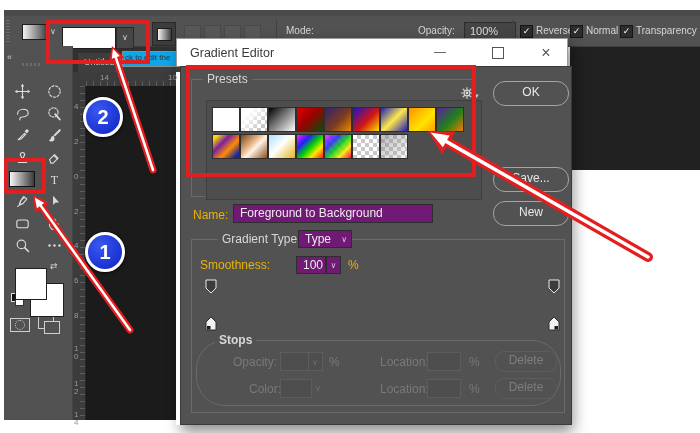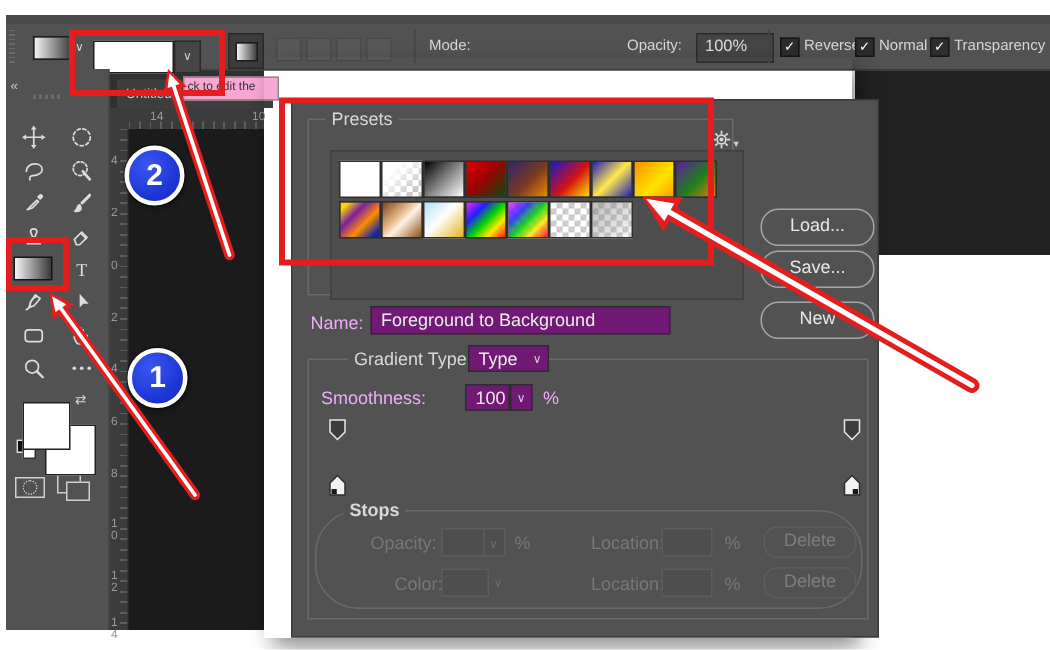--- a/index.html
+++ b/index.html
@@ -44,33 +44,33 @@
   #h-ruler{left:14px;top:27px;width:90px;height:14px;background:#3c3c3c;border-bottom:1px solid #262626;
     background-image:repeating-linear-gradient(90deg,#5d5d5d 0 1px,transparent 1px 7px);background-position:0 bottom;background-size:100% 5px;background-repeat:no-repeat;}
   #v-ruler{left:0;top:41px;width:13px;height:334px;background:#3c3c3c;border-right:1px solid #262626;
     background-image:repeating-linear-gradient(#5d5d5d 0 1px,transparent 1px 7px);background-position:right 0;background-size:5px 100%;background-repeat:no-repeat;}
   #ruler-corner{left:0;top:27px;width:14px;height:14px;background:#3c3c3c;border-right:1px solid #2a2a2a;border-bottom:1px solid #262626;}
   .rlabel{position:absolute;color:#9a9a9a;font-size:8px;line-height:8px;white-space:pre-line;}
   #canvas-inner-left{left:14px;top:41px;width:90px;height:334px;background:#1b1b1b;}
   #canvas-right{left:570px;top:46px;width:130px;height:124px;background:#212121;z-index:0;}
 
   
-  #tooltip{left:122px;top:51px;width:60px;height:14px;background:#f9a8d4;border:1px solid #8c8c8c;
+  #tooltip{left:122px;top:51px;width:60px;height:14px;background:#0ea5e9;border:1px solid #8c8c8c;
     color:#333;font-size:8px;line-height:12px;padding-left:2px;white-space:nowrap;overflow:hidden;z-index:4;}
 
   
   #dialog{left:176px;top:38px;width:392px;height:387px;z-index:10;box-shadow:5px 7px 14px rgba(0,0,0,.45);}
   #dlg-title{left:0;top:0;width:392px;height:28px;background:#fff;border:1px solid #9a9a9a;border-bottom:none;box-sizing:border-box;}
   #dlg-title .t{left:13px;top:7px;color:#3a3a3a;font-size:12.5px;}
   .win-btn{top:6px;width:26px;height:17px;color:#555;text-align:center;}
-  #dlg-body{left:18px;top:28px;width:392px;height:359px;background:#525252;border:1px solid #3a3a3a;box-sizing:border-box;}
+  #dlg-body{left:4px;top:28px;width:392px;height:359px;background:#525252;border:1px solid #3a3a3a;box-sizing:border-box;}
 
   .group{border:1px solid #6a6a6a;}
   .group-label{position:absolute;background:#525252;padding:0 4px;color:#d8d8d8;font-size:12px;line-height:13px;}
-  .dlabel{position:absolute;color:#f0abfc;font-size:12px;line-height:13px;}
+  .dlabel{position:absolute;color:#eab308;font-size:12px;line-height:13px;}
   .dfield{position:absolute;background:#701a75;border:1px solid #2d2d2d;color:#ececec;font-size:12px;line-height:17px;padding:0 6px;box-sizing:border-box;}
   .pill{position:absolute;width:74px;height:23px;border:1px solid #a5a5a5;border-radius:12px;background:transparent;
     color:#e8e8e8;font-size:12px;line-height:21px;text-align:center;}
   #presets-panel{left:14px;top:20px;width:274px;height:98px;background:#4d4d4d;border:1px solid #3f3f3f;}
   .thumb{position:absolute;width:28px;height:25px;border:1px solid #2e2e2e;box-sizing:border-box;}
   #gear{left:268px;top:6px;width:14px;height:14px;}
   #gear-caret{left:283px;top:12px;color:#cfcfcf;font-size:7px;}
 
   .dis-label{position:absolute;color:#787878;font-size:12px;line-height:13px;}
   .dis-field{position:absolute;background:#4e4e4e;border:1px solid #5d5d5d;}
@@ -252,20 +252,28 @@
 4</span>
       </div>
     <div class="abs" id="canvas-inner-left"></div>
   </div>
 
   <div class="abs" id="canvas-right"></div>
 
   <div class="abs" id="tooltip">ck to edit the</div>
 
   <div class="abs" id="dialog">
+    <div class="abs" id="dlg-title">
+      <div class="abs t">Gradient Editor</div>
+      <div class="abs win-btn" style="left:250px;font-size:12px;line-height:14px;">—</div>
+      <div class="abs win-btn" style="left:308px;">
+        <div style="width:10px;height:10px;border:1.5px solid #555;margin:2px auto;"></div>
+      </div>
+      <div class="abs win-btn" style="left:356px;font-size:16px;line-height:15px;">×</div>
+    </div>
 
     <div class="abs" id="dlg-body">
 
       <div class="abs group" style="left:10px;top:12px;width:282px;height:116px;">
         <span class="group-label" style="left:11px;top:-7px;">Presets</span>
         <svg class="abs" id="gear" viewBox="0 0 24 24">
           <g stroke="#d8d8d8" stroke-width="2" fill="none">
             <circle cx="12" cy="12" r="5"></circle>
             <path d="M12 2v4M12 18v4M2 12h4M18 12h4M4.9 4.9l2.8 2.8M16.3 16.3l2.8 2.8M19.1 4.9l-2.8 2.8M7.7 16.3l-2.8 2.8"></path>
           </g>
@@ -339,21 +347,21 @@
           <div class="dis-label" style="left:52px;top:42px;">Color:</div>
           <div class="dis-field" style="left:83px;top:38px;width:30px;height:17px;"></div>
           <span class="dis-chev" style="left:118px;top:43px;position:absolute;">∨</span>
           <div class="dis-label" style="left:183px;top:42px;">Location:</div>
           <div class="dis-field" style="left:230px;top:38px;width:32px;height:17px;"></div>
           <div class="dis-label" style="left:272px;top:42px;">%</div>
           <div class="dis-btn" style="left:298px;top:37px;">Delete</div>
         </div>
       </div>
 
-      <div class="pill" style="left:312px;top:72px;">Load...</div>
+      <div class="pill" style="left:312px;top:14px;">OK</div>
       <div class="pill" style="left:312px;top:100px;">Save...</div>
       <div class="pill" style="left:312px;top:134px;">New</div>
     </div>
   </div>
 
   <svg id="anno-svg" viewBox="0 0 700 433">
       <g>
         <line x1="130" y1="330" x2="40.002145061590724" y2="204.74525343623452" stroke="#e41e1e" stroke-width="7" stroke-linecap="round"></line>
         <polygon points="33,195 49.48271260202628,202.85876486981283 35.189674228882325,213.12857762681256" fill="#e41e1e"></polygon>
         <line x1="130" y1="330" x2="37.20128703695443" y2="200.8471520617407" stroke="#ffffff" stroke-width="2.5" stroke-linecap="round"></line>

